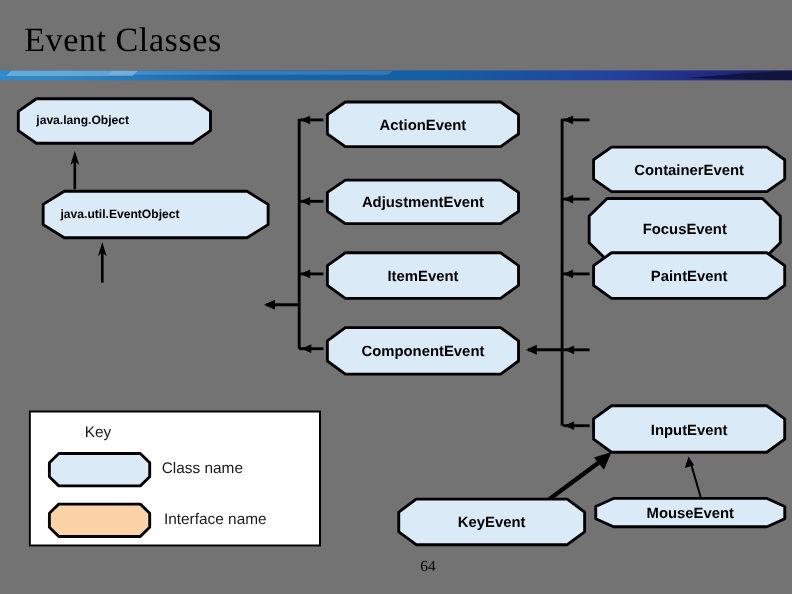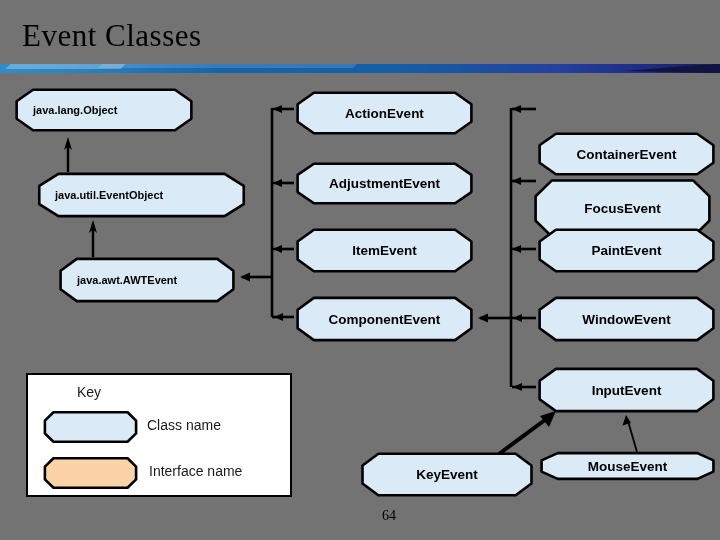--- a/index.html
+++ b/index.html
@@ -121,26 +121,20 @@
         <polygon class="shape" points="11,4 89,4 98,30 98,70 89,96 11,96 2,70 2,30"></polygon>
       </svg>
     <span class="lbl">java.lang.Object</span>
   </div>
   <div class="node leftcol" style="left:35px;top:172px;width:213px;height:46px;">
     <svg viewBox="0 0 100 100" preserveAspectRatio="none">
         <polygon class="shape" points="11,4 89,4 98,30 98,70 89,96 11,96 2,70 2,30"></polygon>
       </svg>
     <span class="lbl">java.util.EventObject</span>
   </div>
-  <div class="node leftcol" style="left:57px;top:257px;width:180px;height:46px;">
-    <svg viewBox="0 0 100 100" preserveAspectRatio="none">
-        <polygon class="shape" points="11,4 89,4 98,30 98,70 89,96 11,96 2,70 2,30"></polygon>
-      </svg>
-    <span class="lbl">java.awt.AWTEvent</span>
-  </div>
 
   <div class="node" style="left:294px;top:91px;width:181px;height:44px;">
     <svg viewBox="0 0 100 100" preserveAspectRatio="none">
         <polygon class="shape" points="11,4 89,4 98,30 98,70 89,96 11,96 2,70 2,30"></polygon>
       </svg>
     <span class="lbl">ActionEvent</span>
   </div>
   <div class="node" style="left:294px;top:162px;width:181px;height:43px;">
     <svg viewBox="0 0 100 100" preserveAspectRatio="none">
         <polygon class="shape" points="11,4 89,4 98,30 98,70 89,96 11,96 2,70 2,30"></polygon>
@@ -170,26 +164,20 @@
     <svg viewBox="0 0 100 100" preserveAspectRatio="none">
         <polygon class="shape" points="11,4 89,4 98,30 98,70 89,96 11,96 2,70 2,30"></polygon>
       </svg>
     <span class="lbl">FocusEvent</span>
   </div>
   <div class="node" style="left:536px;top:228px;width:181px;height:45px;">
     <svg viewBox="0 0 100 100" preserveAspectRatio="none">
         <polygon class="shape" points="11,4 89,4 98,30 98,70 89,96 11,96 2,70 2,30"></polygon>
       </svg>
     <span class="lbl">PaintEvent</span>
-  </div>
-  <div class="node" style="left:536px;top:296px;width:181px;height:46px;">
-    <svg viewBox="0 0 100 100" preserveAspectRatio="none">
-        <polygon class="shape" points="11,4 89,4 98,30 98,70 89,96 11,96 2,70 2,30"></polygon>
-      </svg>
-    <span class="lbl">WindowEvent</span>
   </div>
   <div class="node" style="left:536px;top:367px;width:181px;height:46px;">
     <svg viewBox="0 0 100 100" preserveAspectRatio="none">
         <polygon class="shape" points="11,4 89,4 98,30 98,70 89,96 11,96 2,70 2,30"></polygon>
       </svg>
     <span class="lbl">InputEvent</span>
   </div>
 
   <div class="node" style="left:359px;top:452px;width:176px;height:45px;">
     <svg viewBox="0 0 100 100" preserveAspectRatio="none">

